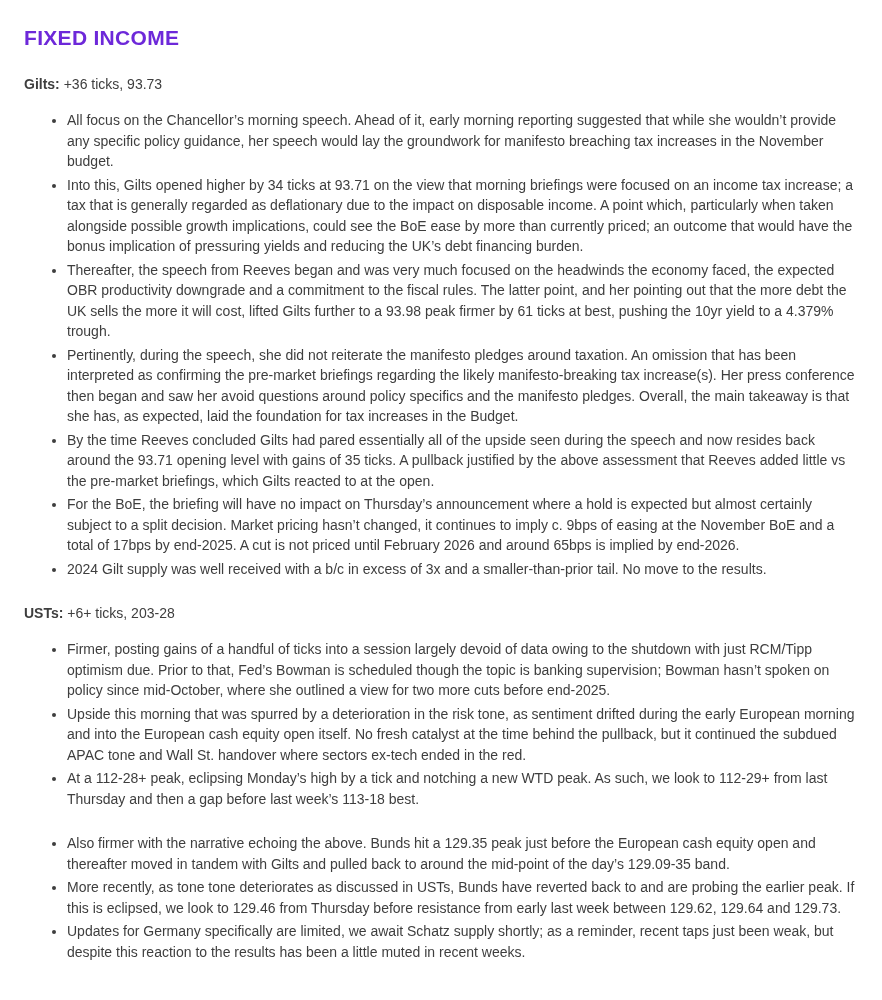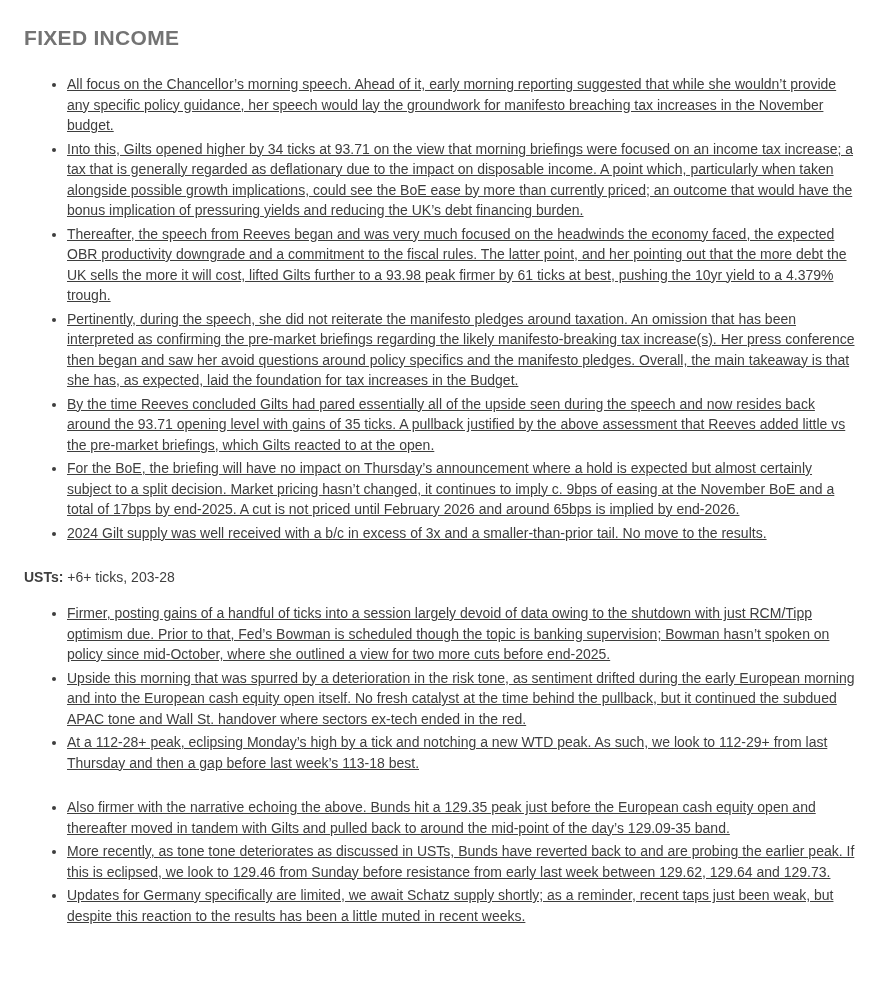--- a/index.html
+++ b/index.html
@@ -12,73 +12,73 @@
     color: #3e3e3e;
   }
   .page {
     width: 882px;
     min-height: 1000px;
     box-sizing: border-box;
     padding: 26px 20px 20px 24px;
     background: #ffffff;
   }
   .title {
-    color: #737373;
+    color: #6d28d9;
     font-size: 21px;
     font-weight: 700;
     letter-spacing: 0.3px;
     margin: 0 0 24px 0;
   }
   .section-header {
     font-size: 14px;
     line-height: 20px;
     margin: 0 0 16px 0;
     color: #3e3e3e;
   }
   .section-label {
     font-weight: 700;
   }
   ul.bullets {
     margin: 0 0 24px 0;
     padding: 0 0 0 43px;
     list-style-type: disc;
-    text-decoration: underline;
   }
   ul.bullets li {
     font-size: 14px;
     line-height: 20.5px;
     margin: 0 0 3px 0;
     padding-right: 2px;
     color: #3e3e3e;
   }
 </style>
 </head>
 <body>
 
 <div class="page">
 
   <h1 class="title">FIXED INCOME</h1>
 
+  <p class="section-header"><span class="section-label">Gilts:</span> <span>+36 ticks, 93.73</span></p>
   <ul class="bullets">
     <li>All focus on the Chancellor’s morning speech. Ahead of it, early morning reporting suggested that while she wouldn’t provide any specific policy guidance, her speech would lay the groundwork for manifesto breaching tax increases in the November budget.</li>
     <li>Into this, Gilts opened higher by 34 ticks at 93.71 on the view that morning briefings were focused on an income tax increase; a tax that is generally regarded as deflationary due to the impact on disposable income. A point which, particularly when taken alongside possible growth implications, could see the BoE ease by more than currently priced; an outcome that would have the bonus implication of pressuring yields and reducing the UK’s debt financing burden.</li>
     <li>Thereafter, the speech from Reeves began and was very much focused on the headwinds the economy faced, the expected OBR productivity downgrade and a commitment to the fiscal rules. The latter point, and her pointing out that the more debt the UK sells the more it will cost, lifted Gilts further to a 93.98 peak firmer by 61 ticks at best, pushing the 10yr yield to a 4.379% trough.</li>
     <li>Pertinently, during the speech, she did not reiterate the manifesto pledges around taxation. An omission that has been interpreted as confirming the pre-market briefings regarding the likely manifesto-breaking tax increase(s). Her press conference then began and saw her avoid questions around policy specifics and the manifesto pledges. Overall, the main takeaway is that she has, as expected, laid the foundation for tax increases in the Budget.</li>
     <li>By the time Reeves concluded Gilts had pared essentially all of the upside seen during the speech and now resides back around the 93.71 opening level with gains of 35 ticks. A pullback justified by the above assessment that Reeves added little vs the pre-market briefings, which Gilts reacted to at the open.</li>
     <li>For the BoE, the briefing will have no impact on Thursday’s announcement where a hold is expected but almost certainly subject to a split decision. Market pricing hasn’t changed, it continues to imply c. 9bps of easing at the November BoE and a total of 17bps by end-2025. A cut is not priced until February 2026 and around 65bps is implied by end-2026.</li>
     <li>2024 Gilt supply was well received with a b/c in excess of 3x and a smaller-than-prior tail. No move to the results.</li>
   </ul>
 
   <p class="section-header"><span class="section-label">USTs:</span> <span>+6+ ticks, 203-28</span></p>
   <ul class="bullets">
     <li>Firmer, posting gains of a handful of ticks into a session largely devoid of data owing to the shutdown with just RCM/Tipp optimism due. Prior to that, Fed’s Bowman is scheduled though the topic is banking supervision; Bowman hasn’t spoken on policy since mid-October, where she outlined a view for two more cuts before end-2025.</li>
     <li>Upside this morning that was spurred by a deterioration in the risk tone, as sentiment drifted during the early European morning and into the European cash equity open itself. No fresh catalyst at the time behind the pullback, but it continued the subdued APAC tone and Wall St. handover where sectors ex-tech ended in the red.</li>
     <li>At a 112-28+ peak, eclipsing Monday’s high by a tick and notching a new WTD peak. As such, we look to 112-29+ from last Thursday and then a gap before last week’s 113-18 best.</li>
   </ul>
 
   <ul class="bullets">
     <li>Also firmer with the narrative echoing the above. Bunds hit a 129.35 peak just before the European cash equity open and thereafter moved in tandem with Gilts and pulled back to around the mid-point of the day’s 129.09-35 band.</li>
-    <li>More recently, as tone tone deteriorates as discussed in USTs, Bunds have reverted back to and are probing the earlier peak. If this is eclipsed, we look to 129.46 from Sunday before resistance from early last week between 129.62, 129.64 and 129.73.</li>
+    <li>More recently, as tone tone deteriorates as discussed in USTs, Bunds have reverted back to and are probing the earlier peak. If this is eclipsed, we look to 129.46 from Thursday before resistance from early last week between 129.62, 129.64 and 129.73.</li>
     <li>Updates for Germany specifically are limited, we await Schatz supply shortly; as a reminder, recent taps just been weak, but despite this reaction to the results has been a little muted in recent weeks.</li>
 
   </ul>
 
 </div>
 
 </body></html>

